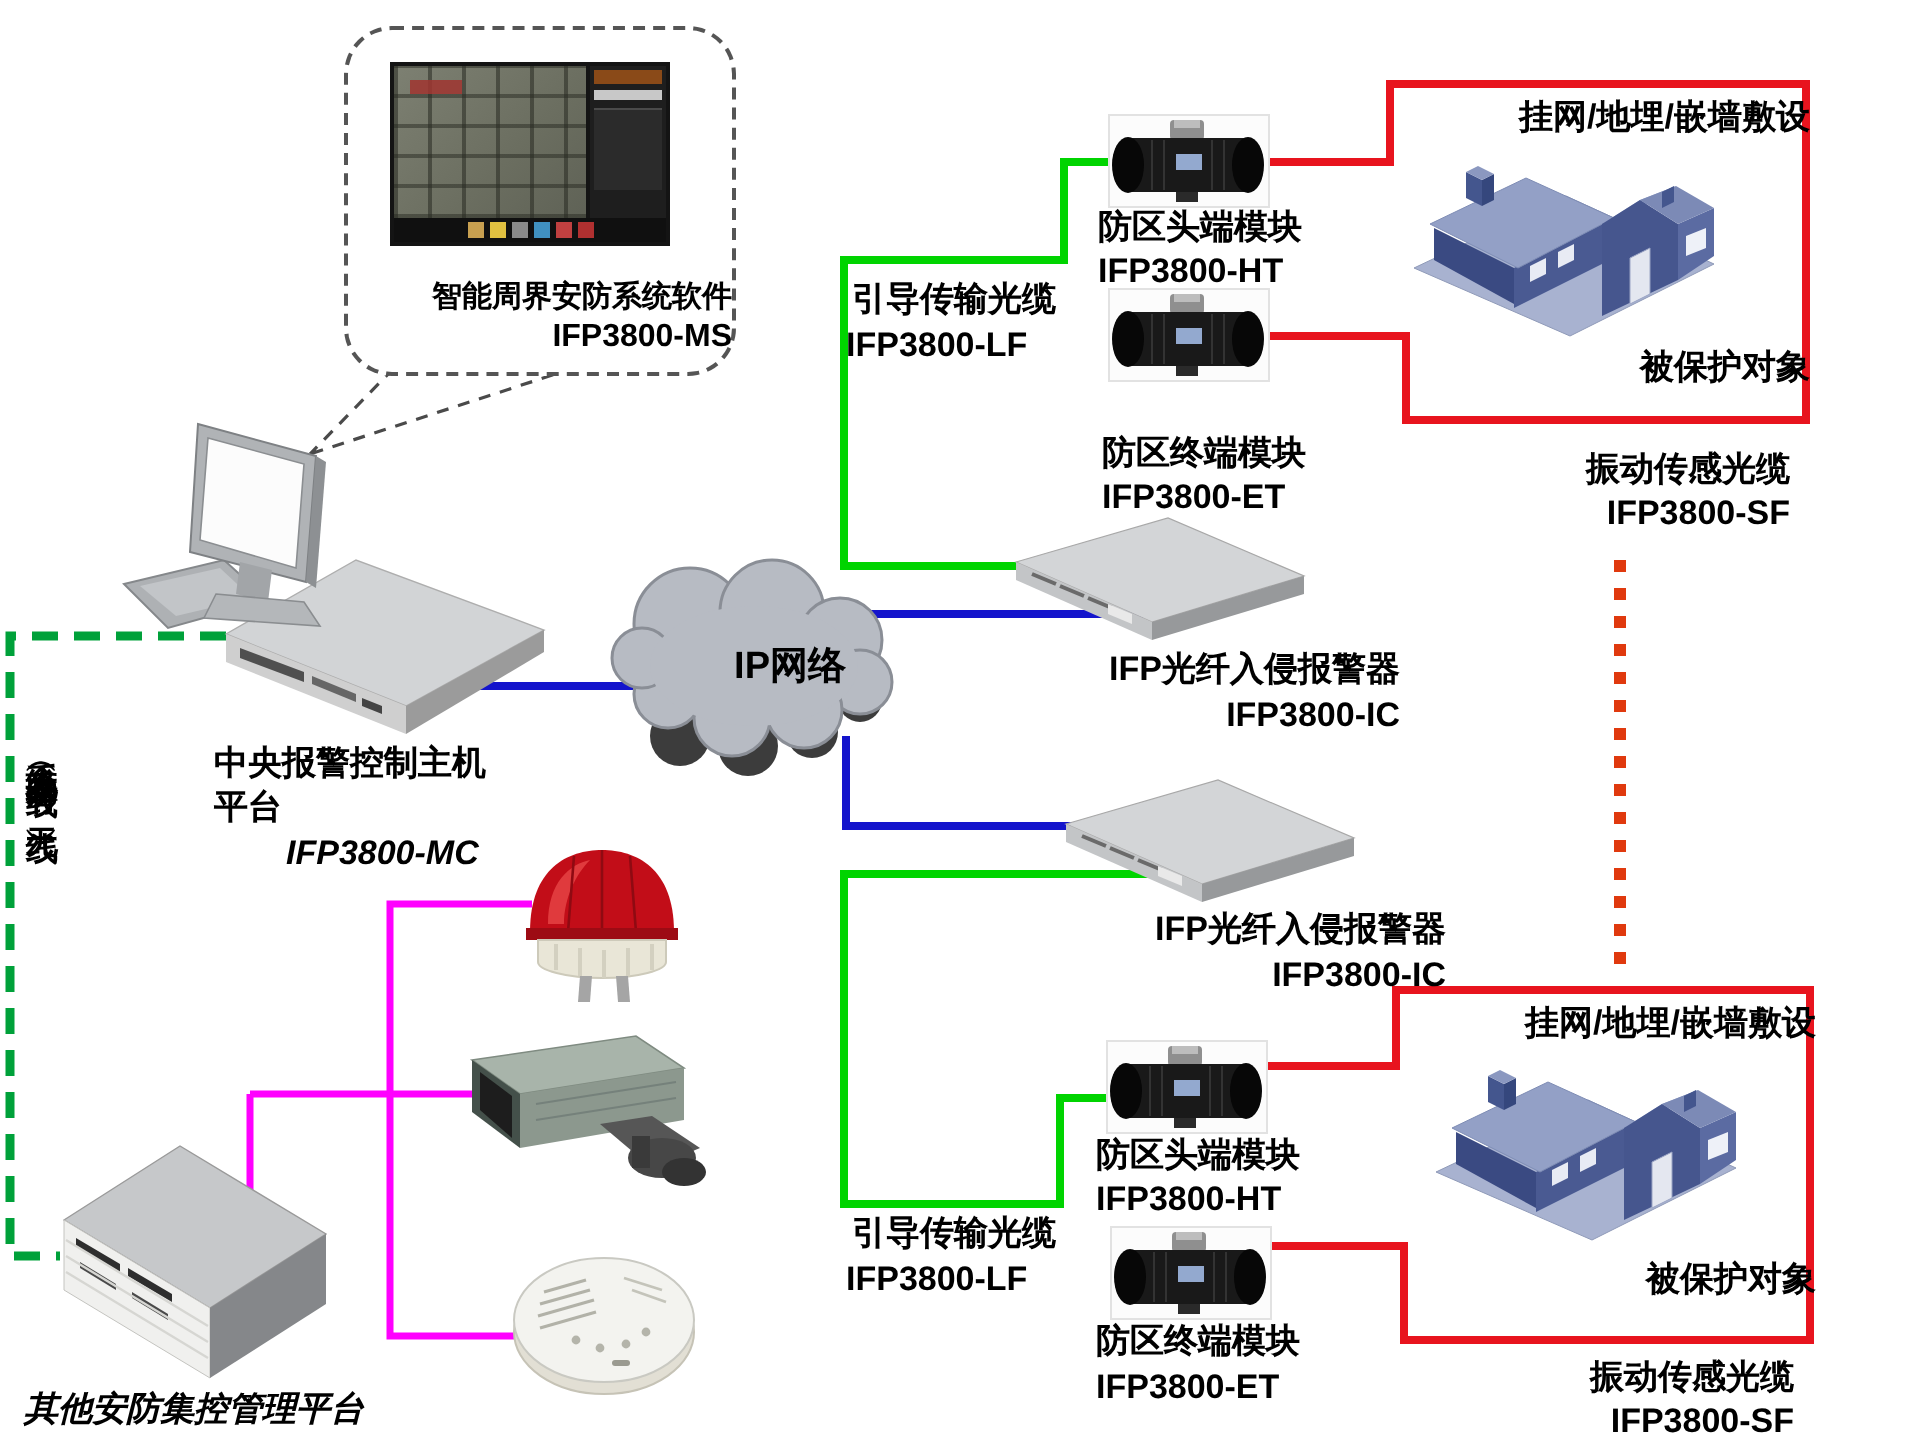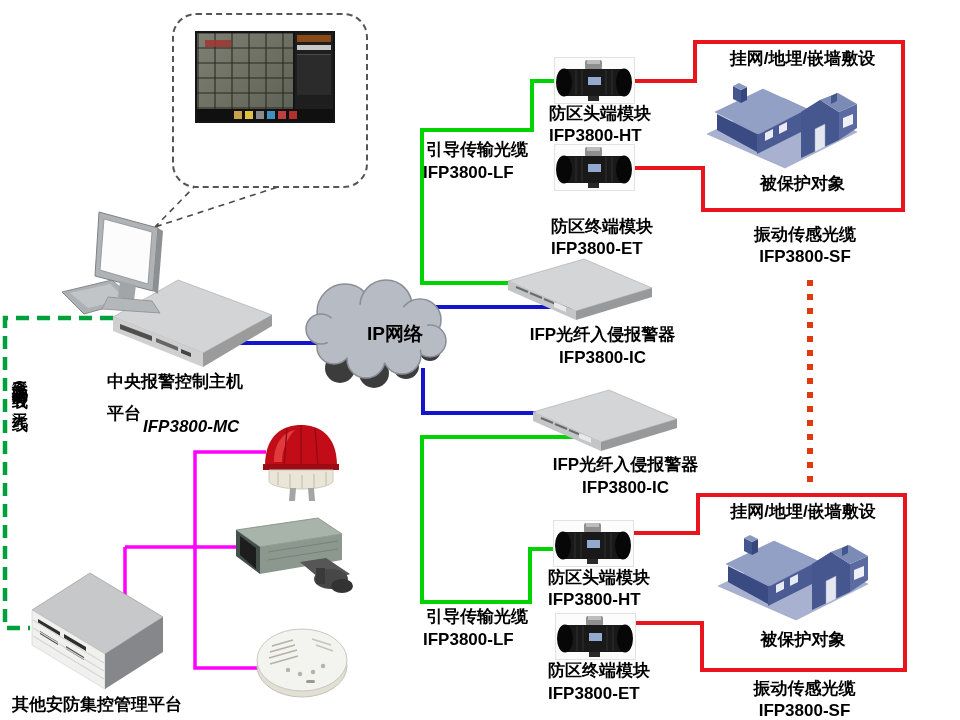--- a/index.html
+++ b/index.html
@@ -1,20 +1,20 @@
 <!DOCTYPE html>
 <html><head>
 <meta charset="utf-8">
 <style>
   html,body{margin:0;padding:0;background:#fff;}
   #canvas{position:relative;width:960px;height:720px;background:#fff;overflow:hidden;
           font-family:"Liberation Sans","DejaVu Sans",sans-serif;}
   svg.layer{position:absolute;left:0;top:0;}
   .lbl{position:absolute;font-weight:bold;color:#000;font-size:17px;line-height:22px;white-space:nowrap;}
-  .ctr{text-align:center;white-space:normal;}
+  .ctr{text-align:right;white-space:normal;}
   .vtext{writing-mode:vertical-rl;text-orientation:upright;letter-spacing:2px;font-size:16px;line-height:20px;}
   
   .bubble{position:absolute;left:172px;top:13px;width:192px;height:171px;border:2px dashed #555;
           border-radius:24px;background:#fff;}
   .shot{position:absolute;left:21px;top:16px;width:140px;height:92px;background:#141414;}
   .shot-map{position:absolute;left:2px;top:2px;width:96px;height:76px;background:#74766a;
     background-image:repeating-linear-gradient(90deg,rgba(40,42,34,.55) 0 2px,transparent 2px 17px),
                      repeating-linear-gradient(0deg,rgba(40,42,34,.5) 0 2px,transparent 2px 15px),
                      linear-gradient(135deg,#7d8072 0%,#6b6e60 60%,#5f6256 100%);}
   .shot-redtext{position:absolute;left:8px;top:7px;width:26px;height:7px;background:#a03530;opacity:.85;}
@@ -209,29 +209,31 @@
     </div>
     <div class="shot-bar">
       <div class="dot" style="background:#c8a050"></div>
       <div class="dot" style="background:#e0c040"></div>
       <div class="dot" style="background:#8a8a8a"></div>
       <div class="dot" style="background:#4090c0"></div>
       <div class="dot" style="background:#c04040"></div>
       <div class="dot" style="background:#b03030"></div>
     </div>
   </div>
+  <div class="lbl ctr" style="left:0;right:0;top:123px;font-size:15px;">智能周界安防系统软件</div>
+  <div class="lbl ctr" style="left:0;right:0;top:143px;font-size:16px;">IFP3800-MS</div>
 </div>
 
 <div class="lbl" style="left:107px;top:371px;text-align:right;">中央报警控制主机</div>
-<div class="lbl" style="left:107px;top:403px;">平台</div>
+<div class="lbl" style="left:107px;top:393px;">平台</div>
 <div class="lbl" style="left:143px;top:416px;font-style:italic;">IFP3800-MC</div>
 
 <div class="lbl vtext" style="left:10px;top:368px;height:245px;">系统联动（有线/无线）</div>
 
-<div class="lbl" style="left:12px;top:694px;">其他安防集控管理平台</div>
+<div class="lbl" style="left:12px;top:694px;font-style:italic;">其他安防集控管理平台</div>
 
 <div class="lbl" style="left:338px;top:323px;width:85px;text-align:right;font-size:19px;">IP网络</div>
 
 <div class="lbl" style="left:426px;top:139px;">引导传输光缆</div>
 <div class="lbl" style="left:423px;top:162px;">IFP3800-LF</div>
 <div class="lbl" style="left:549px;top:103px;">防区头端模块</div>
 <div class="lbl" style="left:549px;top:125px;">IFP3800-HT</div>
 <div class="lbl" style="left:551px;top:216px;">防区终端模块</div>
 <div class="lbl" style="left:551px;top:238px;">IFP3800-ET</div>
 <div class="lbl ctr" style="left:505px;top:324px;width:195px;">IFP光纤入侵报警器</div>

